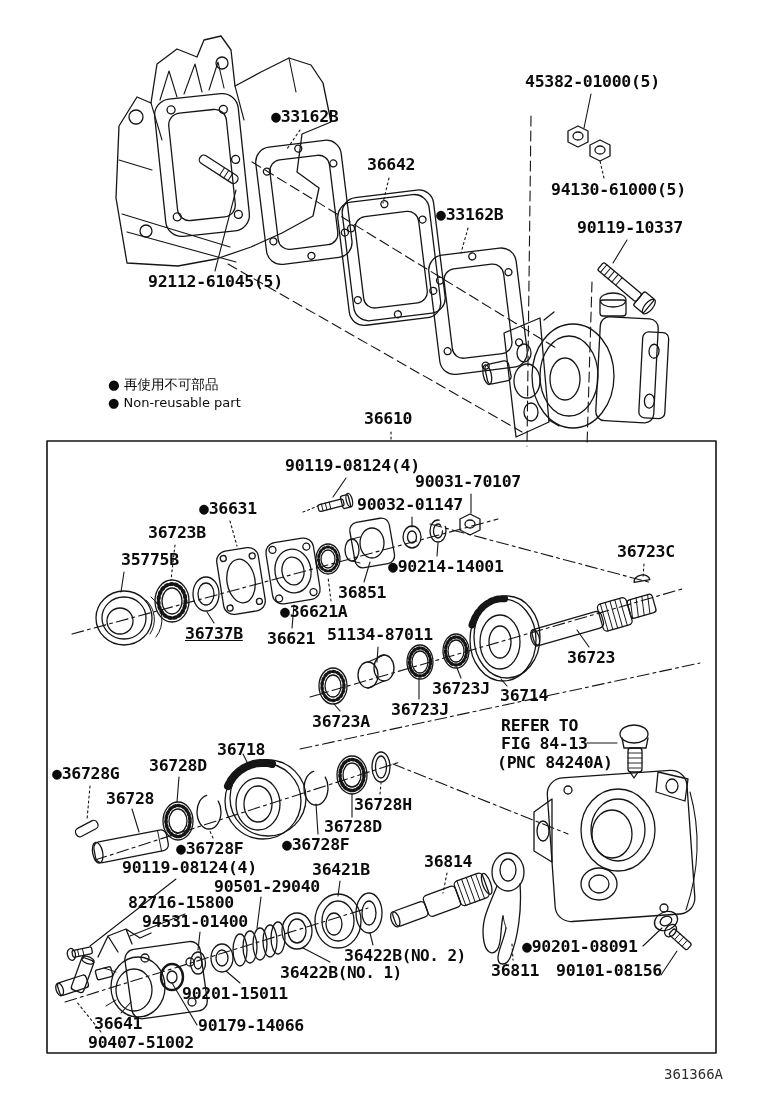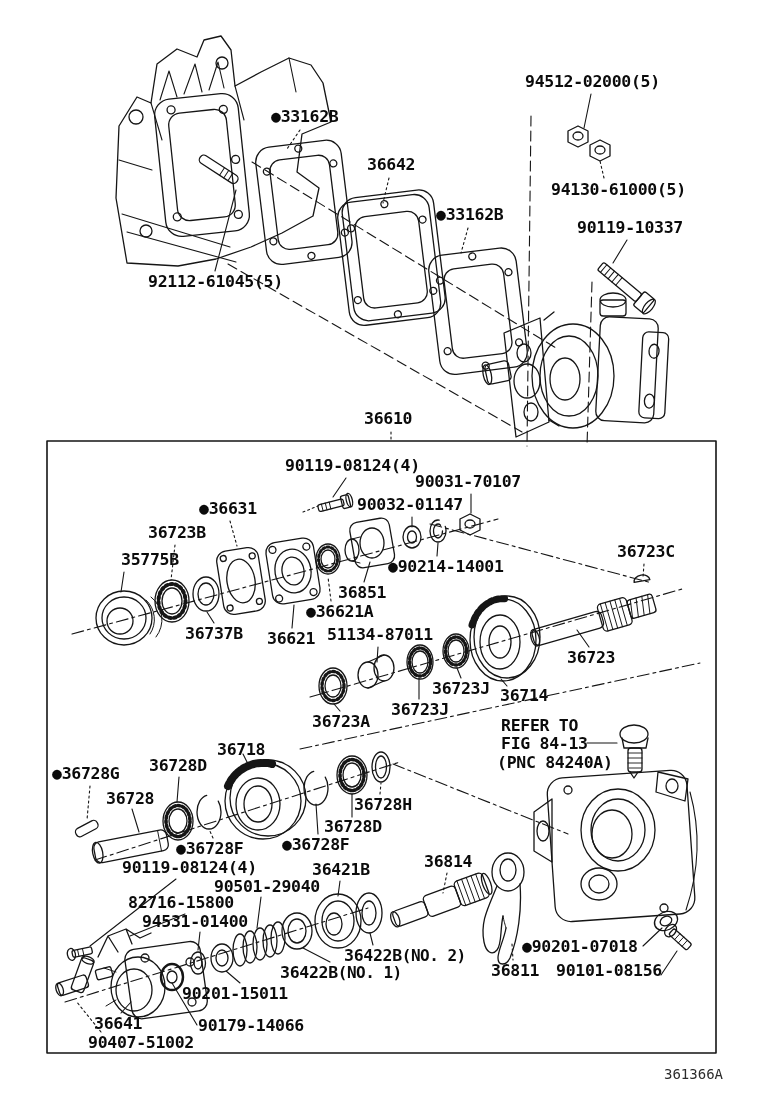--- a/index.html
+++ b/index.html
@@ -442,41 +442,45 @@
           <ellipse cx="666" cy="921" rx="6" ry="4.5"></ellipse>
   </g>
   <g transform="rotate(42 681 940)">
     <rect x="668" y="936" width="24" height="8" rx="2"></rect>
           <ellipse cx="667" cy="940" rx="5" ry="7"></ellipse>
     <path d="M676,936 l0,8 M681,936 l0,8 M686,936 l0,8" stroke-width="0.9"></path>
   </g>
 </g>
 </svg>
 
+  <div class="legend">
+    <div class="jp">● 再使用不可部品</div>
+    <div class="en">● Non-reusable part</div>
+  </div>
 
   <div id="labels">
-      <div class="plabel" style="left: 525px; top: 72px;">94512-02000(5)</div>
+      <div class="plabel" style="left: 525px; top: 72px;">45382-01000(5)</div>
       <div class="plabel" style="left: 271px; top: 107px;">●33162B</div>
       <div class="plabel" style="left: 367px; top: 155px;">36642</div>
       <div class="plabel" style="left: 436px; top: 205px;">●33162B</div>
       <div class="plabel" style="left: 543px; top: 180px; margin-left: 8px;">94130-61000(5)</div>
       <div class="plabel" style="left: 577px; top: 218px;">90119-10337</div>
       <div class="plabel" style="left: 148px; top: 272px;">92112-61045(5)</div>
       <div class="plabel" style="left: 364px; top: 409px;">36610</div>
       <div class="plabel" style="left: 285px; top: 456px;">90119-08124(4)</div>
       <div class="plabel" style="left: 415px; top: 472px;">90031-70107</div>
       <div class="plabel" style="left: 199px; top: 499px;">●36631</div>
       <div class="plabel" style="left: 357px; top: 495px;">90032-01147</div>
       <div class="plabel" style="left: 148px; top: 523px;">36723B</div>
       <div class="plabel" style="left: 97px; top: 550px; margin-left: 24px;">35775B</div>
       <div class="plabel" style="left: 388px; top: 557px;">●90214-14001</div>
       <div class="plabel" style="left: 338px; top: 583px;">36851</div>
       <div class="plabel" style="left: 617px; top: 542px;">36723C</div>
-      <div class="plabel" style="left: 306px; top: 602px;">●36621A</div>
-      <div class="plabel" style="left: 185px; top: 624px;">36737B</div>
+      <div class="plabel" style="left: 280px; top: 602px;">●36621A</div>
+      <div class="plabel" style="left: 185px; top: 624px; text-decoration: underline;">36737B</div>
       <div class="plabel" style="left: 267px; top: 629px;">36621</div>
       <div class="plabel" style="left: 327px; top: 625px;">51134-87011</div>
       <div class="plabel" style="left: 567px; top: 648px;">36723</div>
       <div class="plabel" style="left: 432px; top: 679px;">36723J</div>
       <div class="plabel" style="left: 500px; top: 686px;">36714</div>
       <div class="plabel" style="left: 391px; top: 700px;">36723J</div>
       <div class="plabel" style="left: 312px; top: 712px;">36723A</div>
       <div class="plabel" style="left: 501px; top: 716px;">REFER TO</div>
       <div class="plabel" style="left: 501px; top: 734px;">FIG 84-13</div>
       <div class="plabel" style="left: 497px; top: 753px;">(PNC 84240A)</div>
@@ -489,21 +493,21 @@
       <div class="plabel" style="left: 176px; top: 839px;">●36728F</div>
       <div class="plabel" style="left: 282px; top: 835px;">●36728F</div>
       <div class="plabel" style="left: 122px; top: 858px;">90119-08124(4)</div>
       <div class="plabel" style="left: 312px; top: 860px;">36421B</div>
       <div class="plabel" style="left: 424px; top: 852px;">36814</div>
       <div class="plabel" style="left: 214px; top: 877px;">90501-29040</div>
       <div class="plabel" style="left: 128px; top: 893px;">82716-15800</div>
       <div class="plabel" style="left: 142px; top: 912px;">94531-01400</div>
       <div class="plabel" style="left: 344px; top: 946px;">36422B<span class="suf">(NO. 2)</span></div>
       <div class="plabel" style="left: 280px; top: 963px;">36422B<span class="suf">(NO. 1)</span></div>
-      <div class="plabel" style="left: 522px; top: 937px;">●90201-07018</div>
+      <div class="plabel" style="left: 522px; top: 937px;">●90201-08091</div>
       <div class="plabel" style="left: 491px; top: 961px;">36811</div>
       <div class="plabel" style="left: 556px; top: 961px;">90101-08156</div>
       <div class="plabel" style="left: 182px; top: 984px;">90201-15011</div>
       <div class="plabel" style="left: 94px; top: 1014px;">36641</div>
       <div class="plabel" style="left: 198px; top: 1016px;">90179-14066</div>
       <div class="plabel" style="left: 88px; top: 1033px;">90407-51002</div>
     </div>
 
   <div class="figcode">361366A</div>
 

